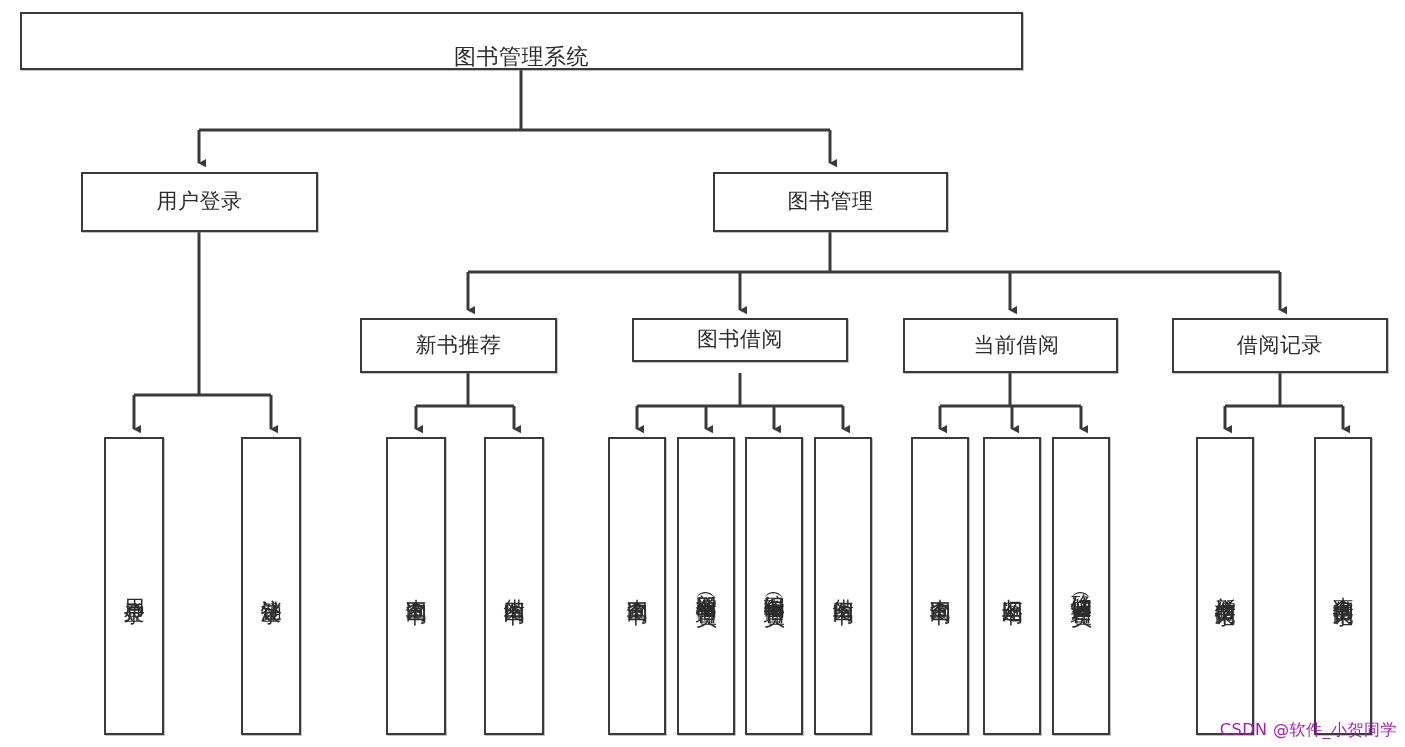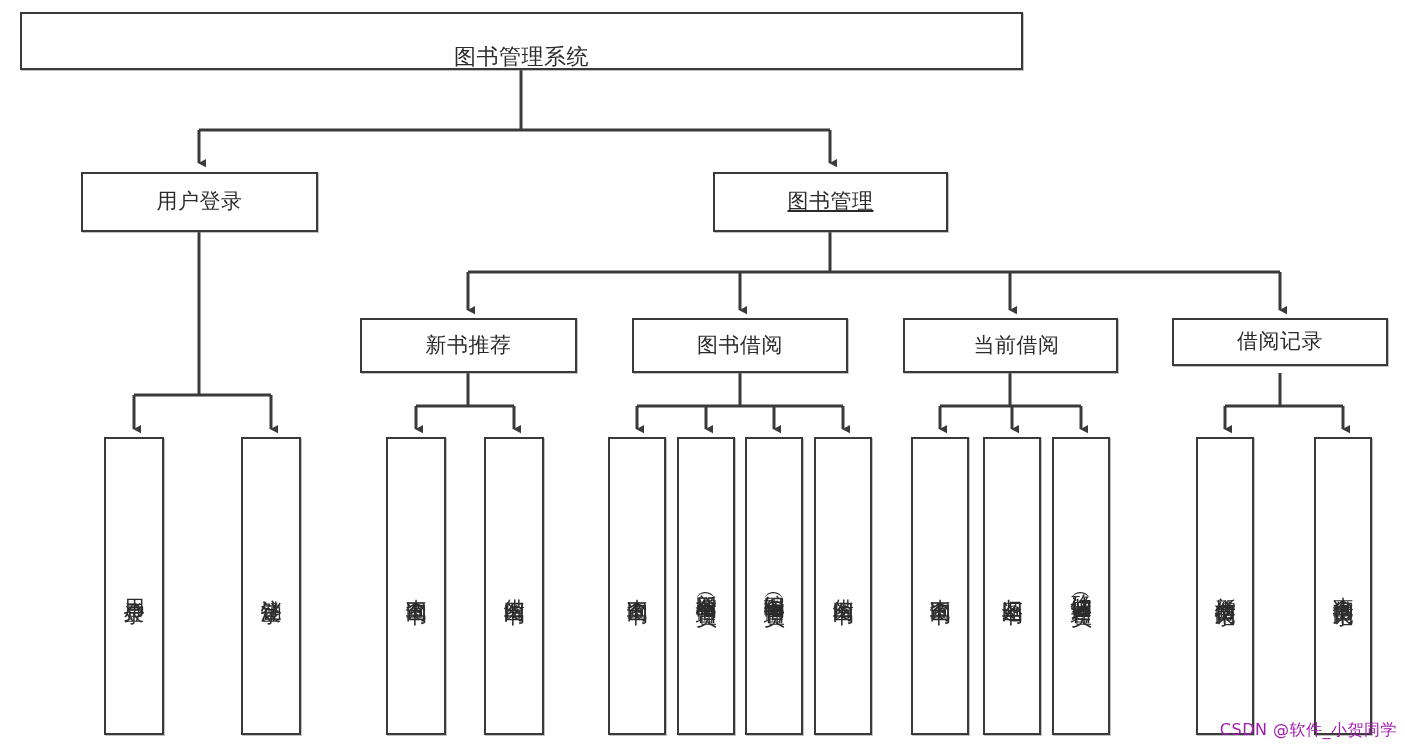--- a/index.html
+++ b/index.html
@@ -123,41 +123,41 @@
   </svg>
 
   <div class="node node-h" id="root-node" style="left:20px; top:12px; width:1003px; height:58px;">
     <span class="label">图书管理系统</span>
   </div>
 
   <div class="node node-h" style="left:81px; top:172px; width:237px; height:60px;">
     <span class="label">用户登录</span>
   </div>
 
-  <div class="node node-h" style="left:713px; top:172px; width:235px; height:60px;text-decoration:underline;">
+  <div class="node node-h" style="left:713px; top:172px; width:235px; height:60px;">
     <span class="label">图书管理</span>
   </div>
 
   <div class="node node-v" style="left:104px; top:437px; width:60px; height:298px;">
     <span class="label">用户登录</span>
   </div>
   <div class="node node-v" style="left:241px; top:437px; width:60px; height:298px;">
     <span class="label">注销登录</span>
   </div>
 
-  <div class="node node-h" style="left:360px; top:318px; width:217px; height:55px;">
+  <div class="node node-h" style="left:360px; top:318px; width:197px; height:55px;">
     <span class="label">新书推荐</span>
   </div>
-  <div class="node node-h" style="left:632px; top:318px; width:216px; height:55px;">
+  <div class="node node-h" style="left:632px; top:318px; width:216px; height:44px;">
     <span class="label">图书借阅</span>
   </div>
   <div class="node node-h" style="left:903px; top:318px; width:215px; height:55px;padding-left:12px;">
     <span class="label">当前借阅</span>
   </div>
-  <div class="node node-h" style="left:1172px; top:318px; width:216px; height:48px;align-items:center;">
+  <div class="node node-h" style="left:1172px; top:318px; width:216px; height:55px;align-items:center;">
     <span class="label">借阅记录</span>
   </div>
 
   <div class="node node-v" style="left:386px; top:437px; width:60px; height:298px;">
     <span class="label">查询图书</span>
   </div>
   <div class="node node-v" style="left:484px; top:437px; width:60px; height:298px;">
     <span class="label">借阅图书</span>
   </div>
 

